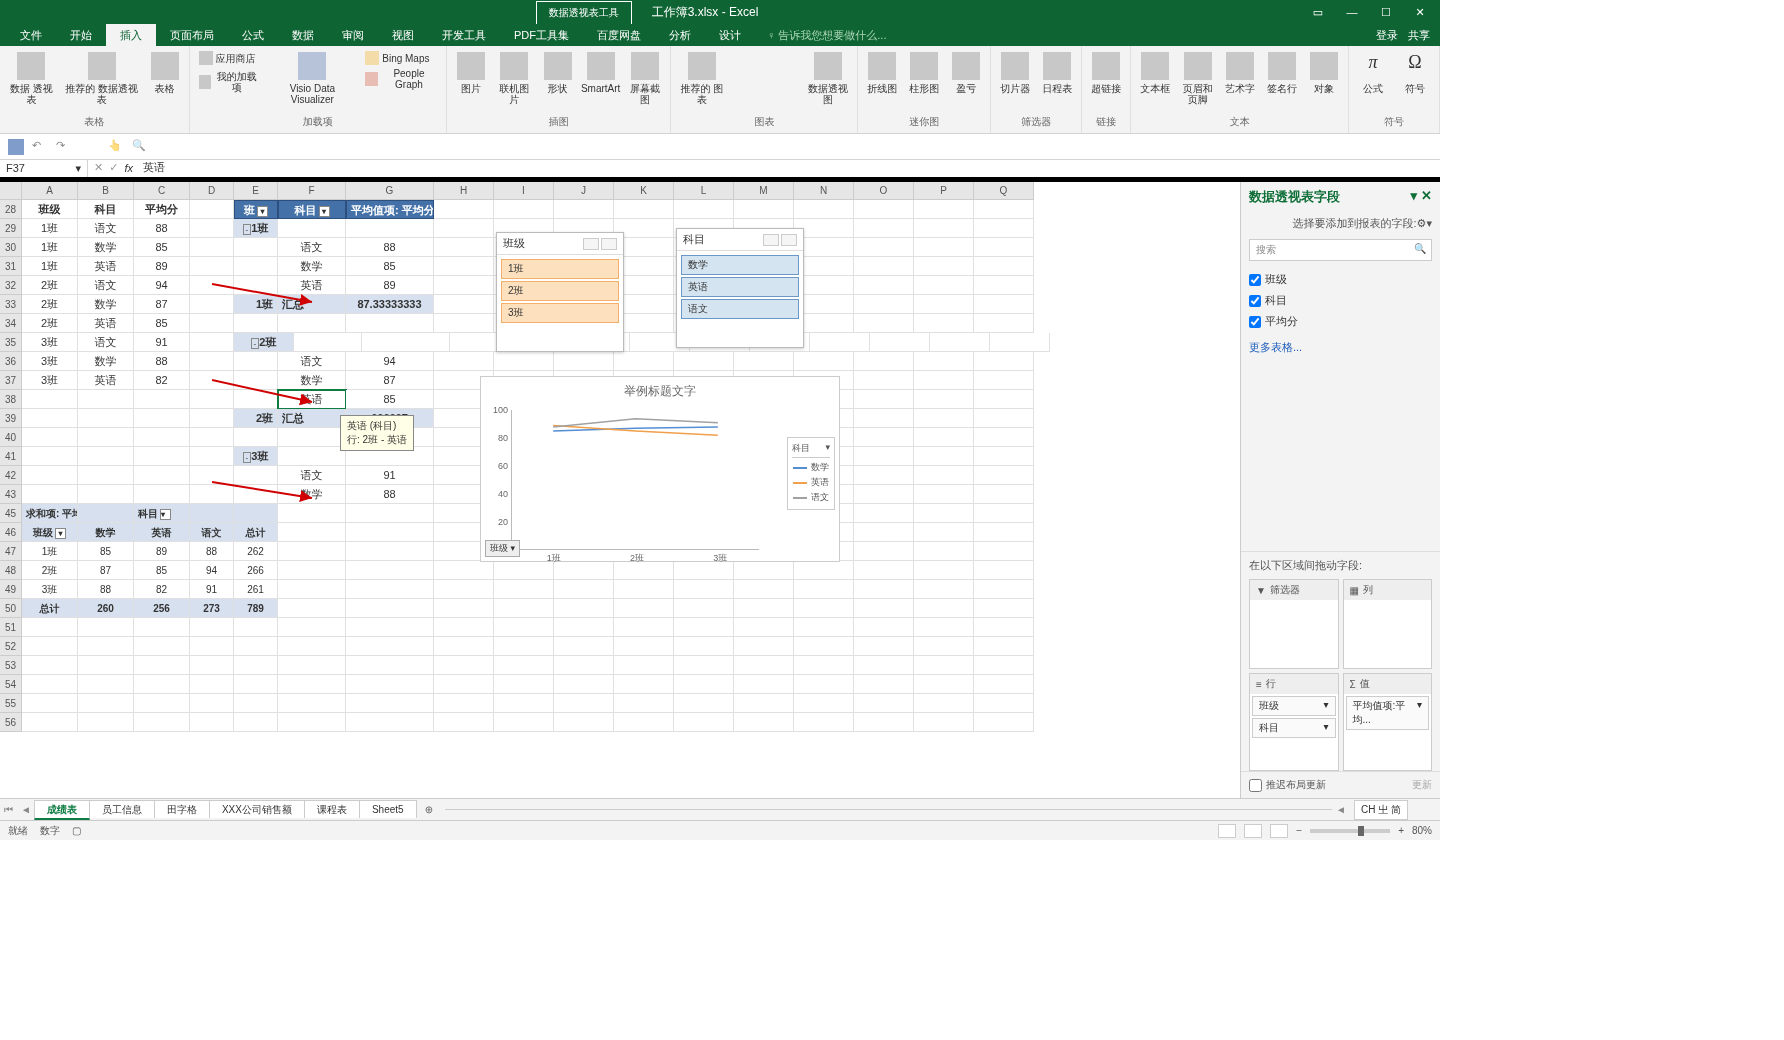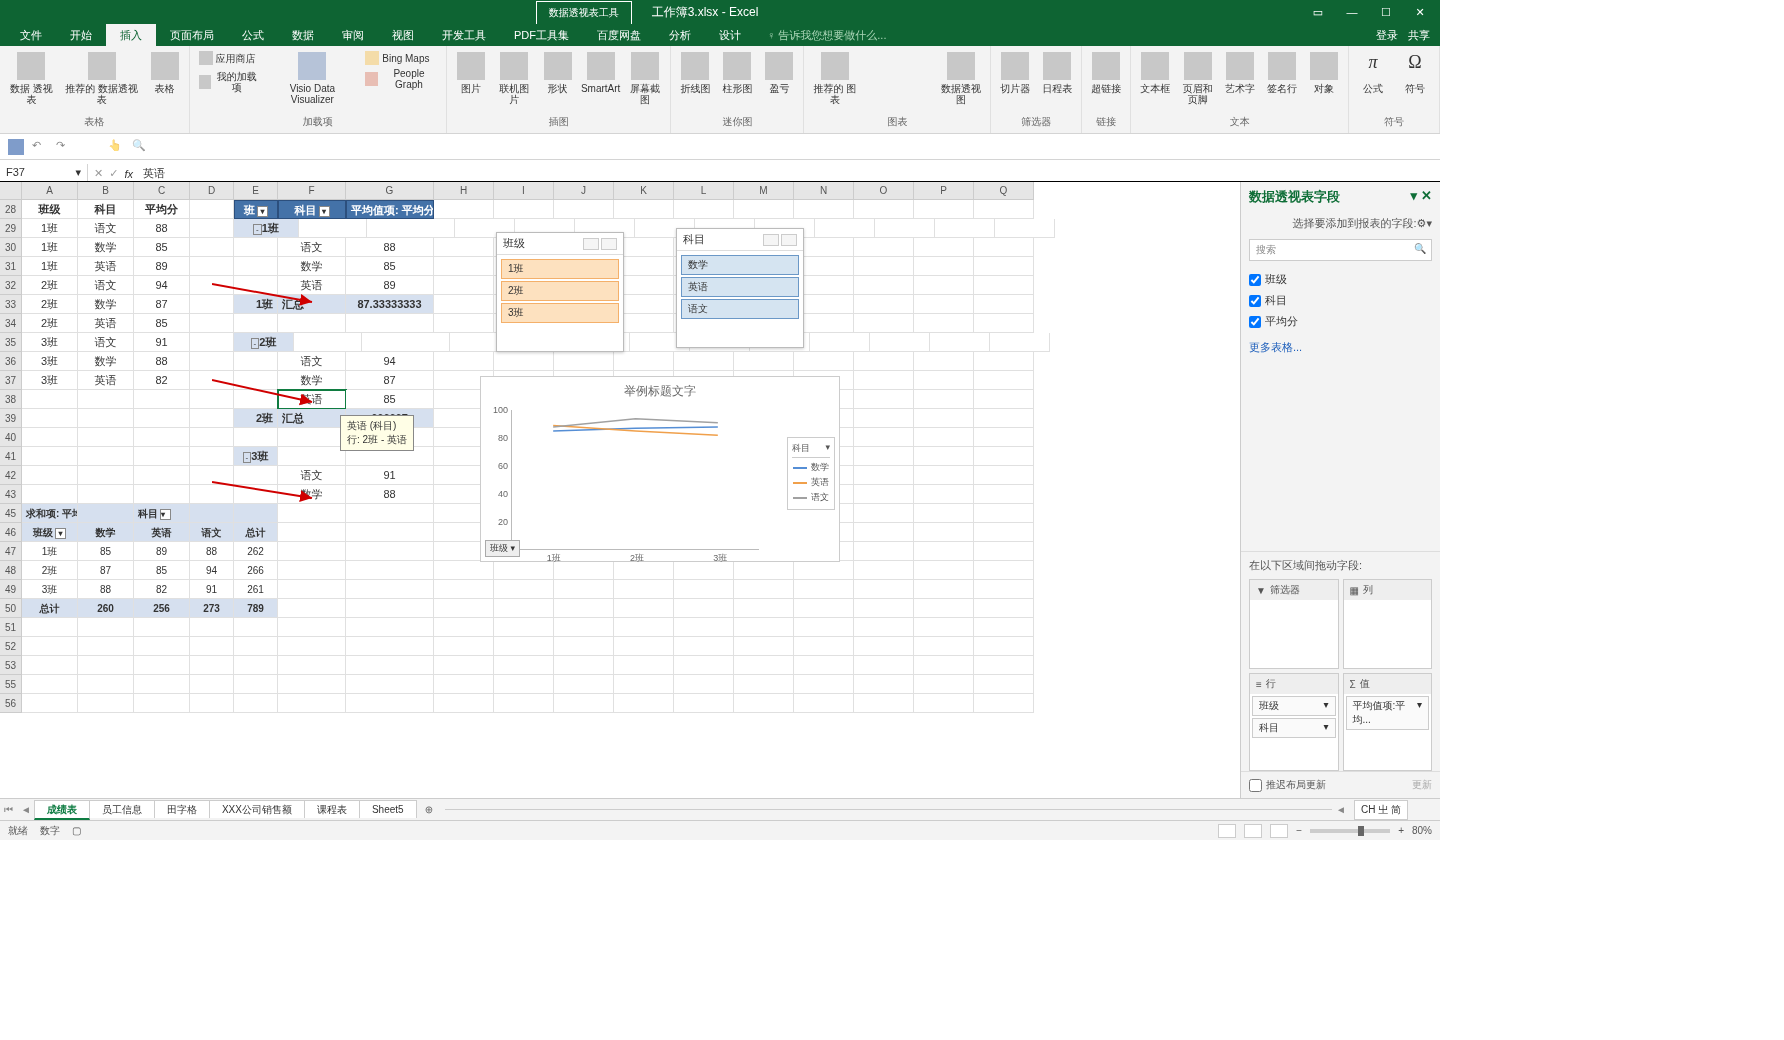--- a/index.html
+++ b/index.html
@@ -31,21 +31,21 @@
 .rbtn .ico.lg{width:28px;height:28px}
 .rbtn .lbl{font-size:10px;color:#333;text-align:center;line-height:1.1}
 .rbtn.sm{flex-direction:row;min-width:auto;padding:1px 3px}
 .rbtn.sm .ico{width:14px;height:14px}
 
 
 .qat{height:26px;border-bottom:1px solid #d4d4d4;display:flex;align-items:center;padding:0 8px;gap:8px}
 .qat .qico{width:16px;height:16px;cursor:pointer;opacity:.6}
 
 
-.fbar{height:22px;border-bottom:1px solid #000000;display:flex;align-items:flex-end}
+.fbar{height:22px;border-bottom:5px solid #000000;display:flex;align-items:flex-start}
 .namebox{width:88px;border-right:1px solid #d4d4d4;padding:2px 6px;font-size:11px;display:flex;justify-content:space-between}
 .fx-area{display:flex;align-items:center;padding:0 6px;gap:6px;flex:1}
 .fx-area .fxv{flex:1;font-size:11px;padding-left:4px}
 
 
 .grid-wrap{flex:1;display:flex;overflow:hidden;position:relative}
 .grid-left{flex:1;display:flex;flex-direction:column;overflow:hidden}
 .col-headers{height:18px;display:flex;background:#e6e6e6;border-bottom:1px solid #ccc}
 .col-headers .ch{border-right:1px solid #ccc;text-align:center;font-size:10px;color:#555;line-height:18px}
 .selall{width:22px;background:#e6e6e6;border-right:1px solid #ccc;border-bottom:1px solid #ccc}
@@ -235,54 +235,54 @@
             <div class="ico lg"></div>
             <div class="lbl">屏幕截图</div>
           </div>
     </div>
         <div class="glabel">插图</div>
       </div>
     <div class="rgroup">
         <div class="rgroup-body">
       <div class="rbtn">
             <div class="ico lg"></div>
-            <div class="lbl">折线图</div>
-          </div>
-      <div class="rbtn">
-            <div class="ico lg"></div>
-            <div class="lbl">柱形图</div>
-          </div>
-      <div class="rbtn">
-            <div class="ico lg"></div>
-            <div class="lbl">盈亏</div>
-          </div>
-    </div>
-        <div class="glabel">迷你图</div>
-      </div>
-    <div class="rgroup">
-        <div class="rgroup-body">
-      <div class="rbtn">
-            <div class="ico lg"></div>
             <div class="lbl">推荐的
 图表</div>
           </div>
       <div style="display:grid;grid-template-columns:repeat(3,20px);gap:3px">
         <div class="ico" style="width:16px;height:16px"></div>
         <div class="ico" style="width:16px;height:16px"></div>
         <div class="ico" style="width:16px;height:16px"></div>
         <div class="ico" style="width:16px;height:16px"></div>
         <div class="ico" style="width:16px;height:16px"></div>
         <div class="ico" style="width:16px;height:16px"></div>
       </div>
       <div class="rbtn">
             <div class="ico lg"></div>
             <div class="lbl">数据透视图</div>
           </div>
     </div>
         <div class="glabel">图表</div>
+      </div>
+    <div class="rgroup">
+        <div class="rgroup-body">
+      <div class="rbtn">
+            <div class="ico lg"></div>
+            <div class="lbl">折线图</div>
+          </div>
+      <div class="rbtn">
+            <div class="ico lg"></div>
+            <div class="lbl">柱形图</div>
+          </div>
+      <div class="rbtn">
+            <div class="ico lg"></div>
+            <div class="lbl">盈亏</div>
+          </div>
+    </div>
+        <div class="glabel">迷你图</div>
       </div>
     <div class="rgroup">
         <div class="rgroup-body">
       <div class="rbtn">
             <div class="ico lg"></div>
             <div class="lbl">切片器</div>
           </div>
       <div class="rbtn">
             <div class="ico lg"></div>
             <div class="lbl">日程表</div>
@@ -405,21 +405,21 @@
             <div class="cell " style="width:60px"></div>
             <div class="cell " style="width:60px"></div>
             <div class="cell " style="width:60px"></div>
           </div>
           <div class="row">
             <div class="rh">29</div>
             <div class="cell " style="width:56px">1班</div>
             <div class="cell " style="width:56px">语文</div>
             <div class="cell " style="width:56px">88</div>
             <div class="cell " style="width:44px"></div>
-            <div class="cell pv" style="width:65px"><span style="border:1px solid #888;font-size:8px;padding:0 2px">-</span><b>1班</b></div>
+            <div class="cell pv" style="width:44px"><span style="border:1px solid #888;font-size:8px;padding:0 2px">-</span><b>1班</b></div>
             <div class="cell pd" style="width:68px"></div>
             <div class="cell pd" style="width:88px"></div>
             <div class="cell " style="width:60px"></div>
             <div class="cell " style="width:60px"></div>
             <div class="cell " style="width:60px"></div>
             <div class="cell " style="width:60px"></div>
             <div class="cell " style="width:60px"></div>
             <div class="cell " style="width:60px"></div>
             <div class="cell " style="width:60px"></div>
             <div class="cell " style="width:60px"></div>
@@ -861,20 +861,40 @@
             <div class="cell " style="width:60px"></div>
             <div class="cell " style="width:60px"></div>
             <div class="cell " style="width:60px"></div>
             <div class="cell " style="width:60px"></div>
             <div class="cell " style="width:60px"></div>
             <div class="cell " style="width:60px"></div>
             <div class="cell " style="width:60px"></div>
           </div>
           <div class="row">
             <div class="rh">53</div>
+            <div class="cell " style="width:56px"></div>
+            <div class="cell " style="width:56px"></div>
+            <div class="cell " style="width:56px"></div>
+            <div class="cell " style="width:44px"></div>
+            <div class="cell " style="width:44px"></div>
+            <div class="cell " style="width:68px"></div>
+            <div class="cell " style="width:88px"></div>
+            <div class="cell " style="width:60px"></div>
+            <div class="cell " style="width:60px"></div>
+            <div class="cell " style="width:60px"></div>
+            <div class="cell " style="width:60px"></div>
+            <div class="cell " style="width:60px"></div>
+            <div class="cell " style="width:60px"></div>
+            <div class="cell " style="width:60px"></div>
+            <div class="cell " style="width:60px"></div>
+            <div class="cell " style="width:60px"></div>
+            <div class="cell " style="width:60px"></div>
+          </div>
+          <div class="row">
+            <div class="rh">54</div>
             <div class="cell " style="width:56px"></div>
             <div class="cell " style="width:56px"></div>
             <div class="cell " style="width:56px"></div>
             <div class="cell " style="width:44px"></div>
             <div class="cell " style="width:44px"></div>
             <div class="cell " style="width:68px"></div>
             <div class="cell " style="width:88px"></div>
             <div class="cell " style="width:60px"></div>
             <div class="cell " style="width:60px"></div>
             <div class="cell " style="width:60px"></div>

